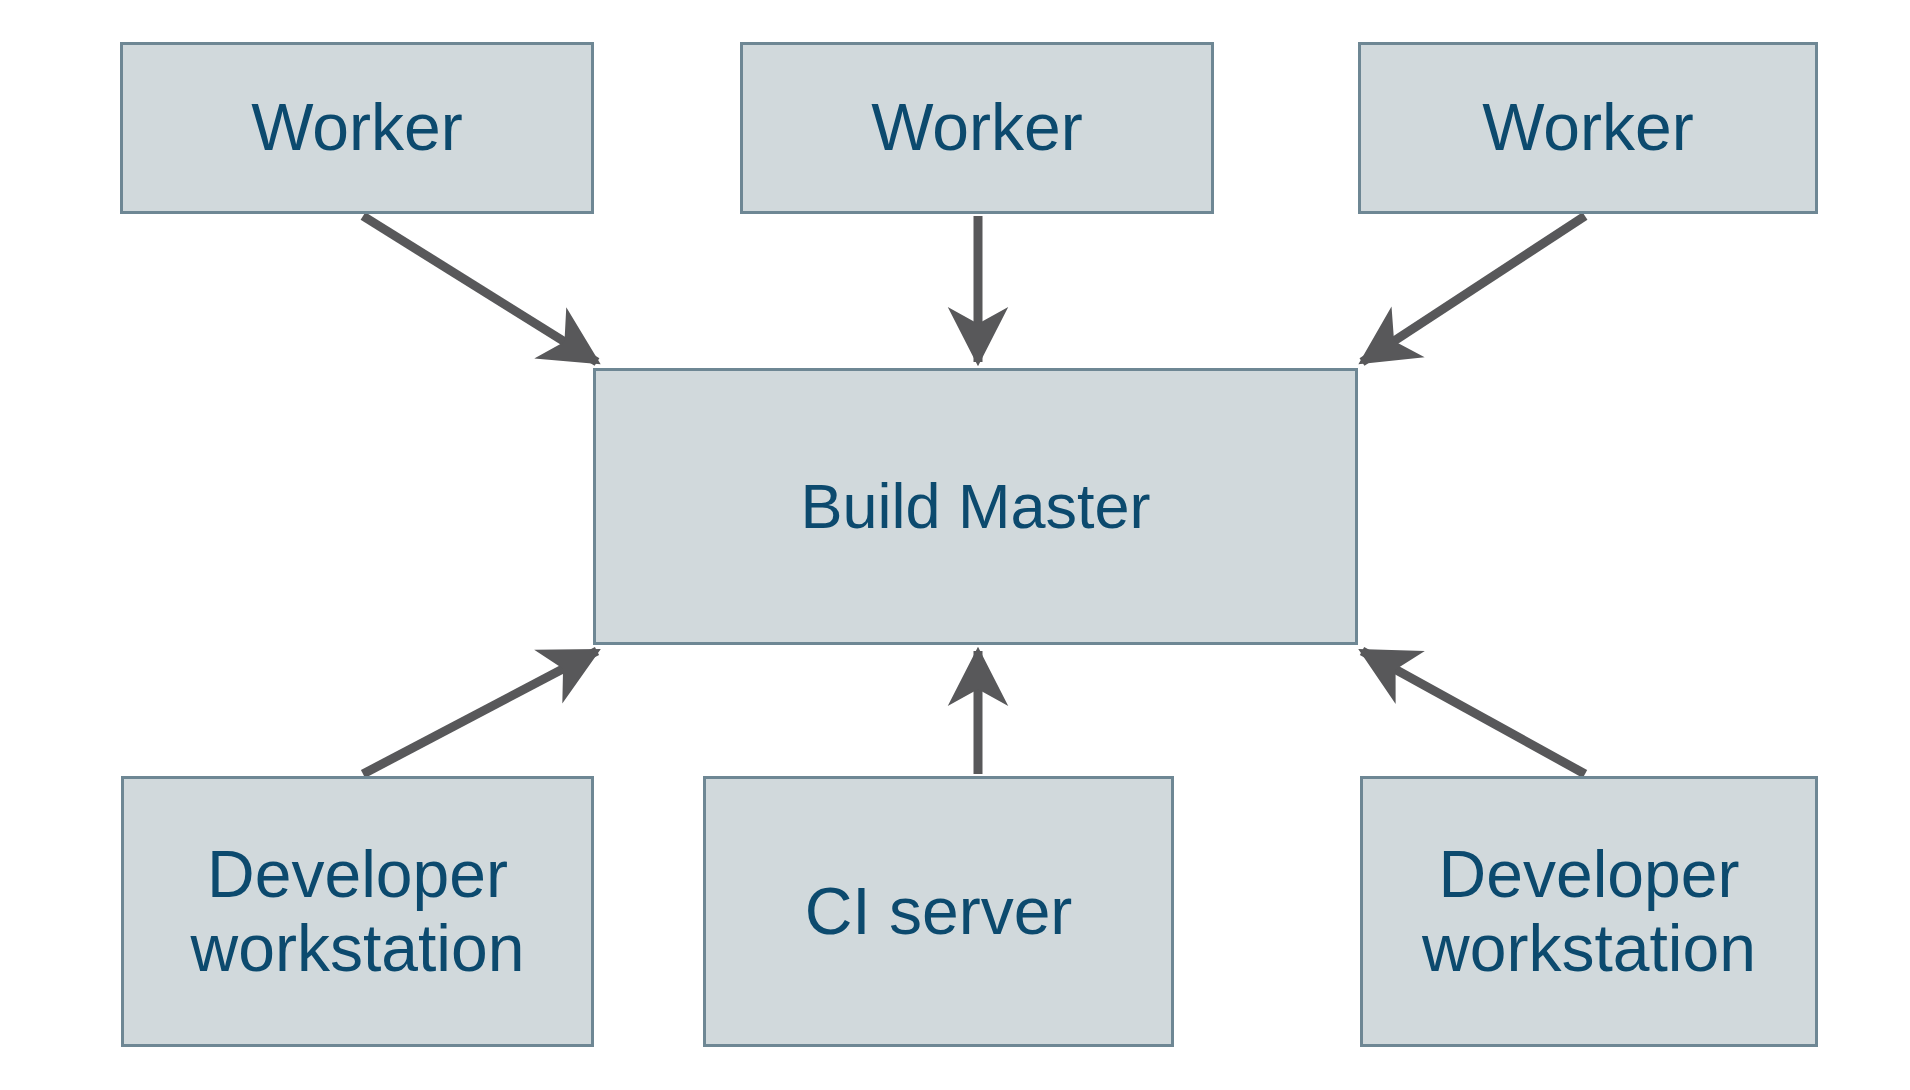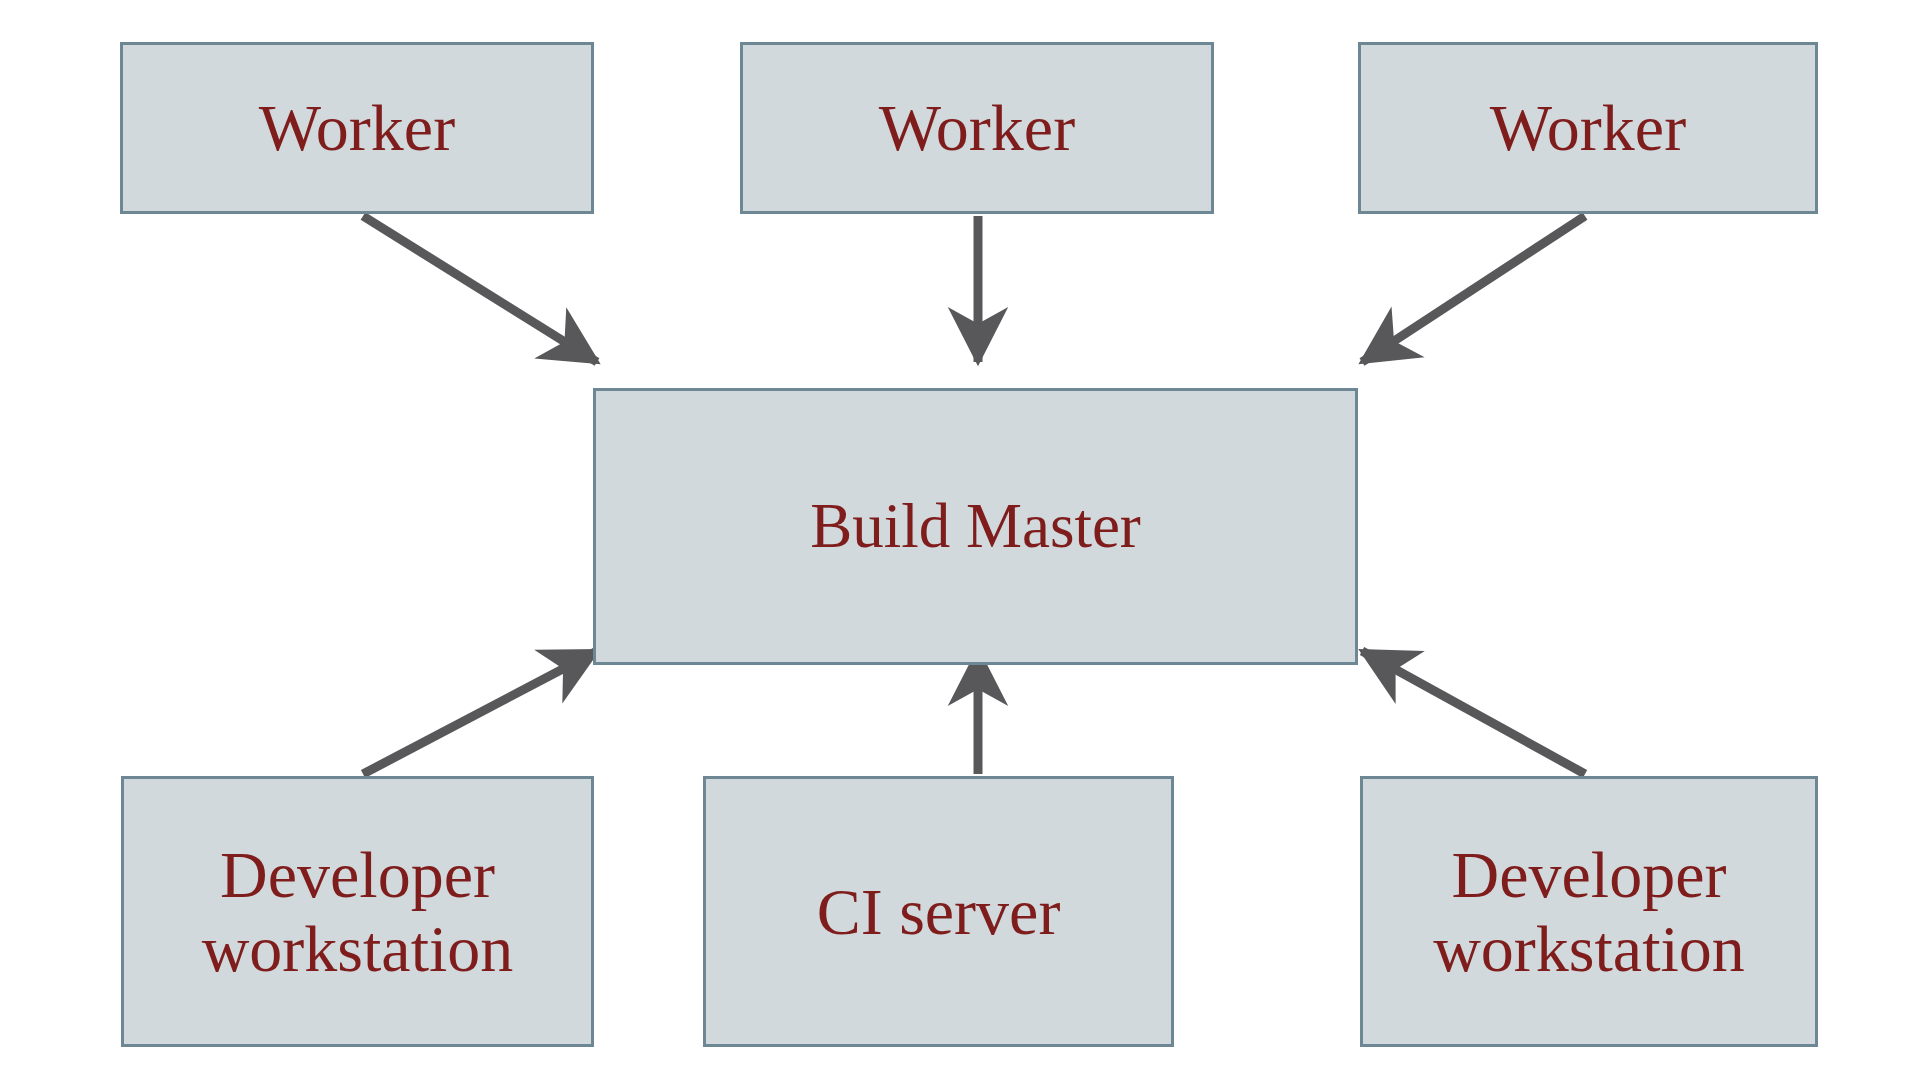--- a/index.html
+++ b/index.html
@@ -26,34 +26,33 @@
   }
   .node {
     position: absolute;
     box-sizing: border-box;
     background: #d1d9dc;
     border: 3px solid #6e8794;
     display: flex;
     align-items: center;
     justify-content: center;
     text-align: center;
-    color: #7f1d1d;
+    color: #0c4a6e;
     line-height: 1.12;
     z-index: 2;
-    font-family: Liberation Serif, serif;
   }
   .node-label {
     display: block;
     white-space: pre-line;
     padding: 0 10px;
   }
   .n-worker-left  { left: 120px;  top: 42px;  width: 474px; height: 172px; font-size: 66px; }
   .n-worker-mid   { left: 740px;  top: 42px;  width: 474px; height: 172px; font-size: 66px; }
   .n-worker-right { left: 1358px; top: 42px;  width: 460px; height: 172px; font-size: 66px; }
-  .n-master       { left: 593px;  top: 388px; width: 765px; height: 277px; font-size: 63px; }
+  .n-master       { left: 593px;  top: 368px; width: 765px; height: 277px; font-size: 63px; }
   .n-dev-left     { left: 121px;  top: 776px; width: 473px; height: 271px; font-size: 66px; }
   .n-ci           { left: 703px;  top: 776px; width: 471px; height: 271px; font-size: 66px; }
   .n-dev-right    { left: 1360px; top: 776px; width: 458px; height: 271px; font-size: 66px; }
 </style>
 </head>
 <body>
 
 <div id="canvas">
 
   <svg id="edges" viewBox="0 0 1910 1090" xmlns="http://www.w3.org/2000/svg">

